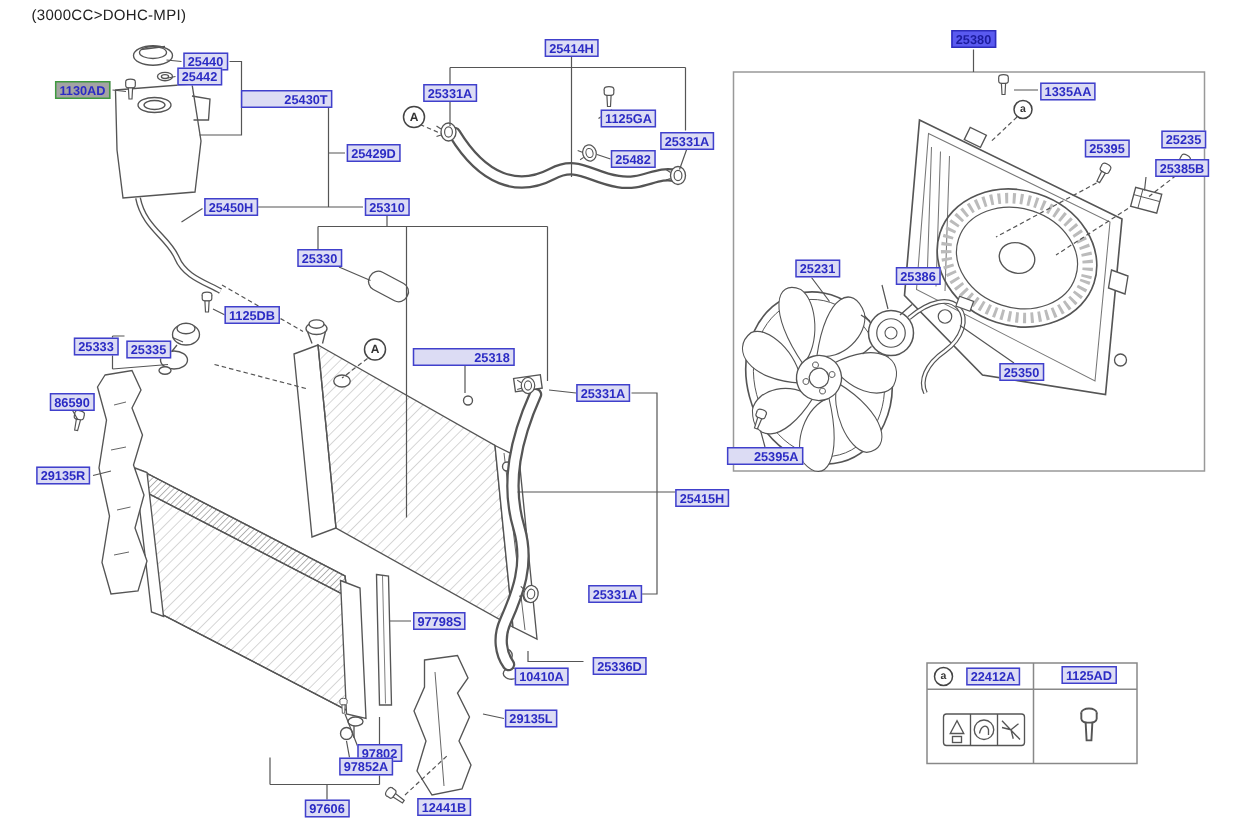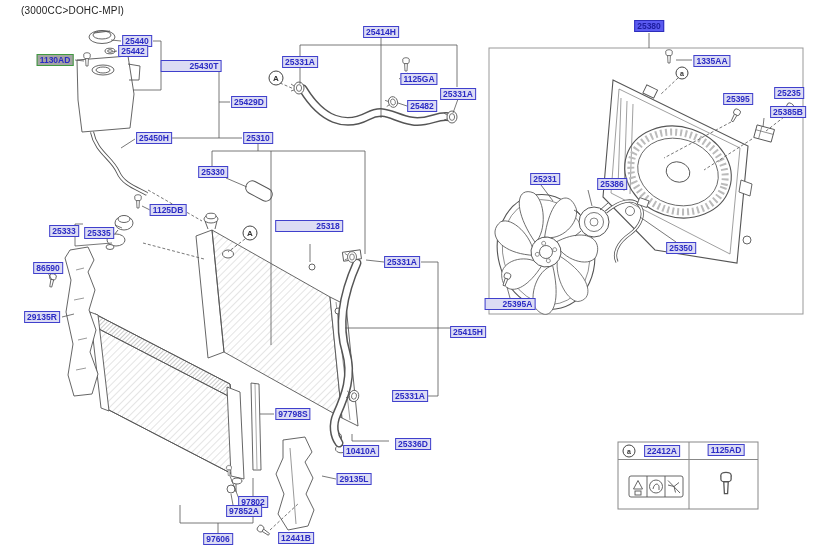--- a/index.html
+++ b/index.html
@@ -240,21 +240,21 @@
 
   <div id="labels">
       <div class="label" style="left: 137px; top: 41px;">25440</div>
       <div class="label" style="left: 133px; top: 51px;">25442</div>
       <div class="label green" style="left: 55px; top: 60px;">1130AD</div>
       <div class="label" style="left: 191px; top: 66px; padding-left: 28px;">25430T</div>
       <div class="label" style="left: 249px; top: 102px;">25429D</div>
       <div class="label" style="left: 154px; top: 138px;">25450H</div>
       <div class="label" style="left: 258px; top: 138px;">25310</div>
       <div class="label" style="left: 213px; top: 172px;">25330</div>
-      <div class="label" style="left: 309px; top: 226px; padding-left: 40px;">25318</div>
+      <div class="label" style="left: 309px; top: 238px; padding-left: 40px;">25318</div>
       <div class="label" style="left: 53px; top: 231px; margin-left: 11px;">25333</div>
       <div class="label" style="left: 99px; top: 213px; margin-top: 20px;">25335</div>
       <div class="label" style="left: 168px; top: 210px;">1125DB</div>
       <div class="label" style="left: 48px; top: 268px;">86590</div>
       <div class="label" style="left: 42px; top: 317px;">29135R</div>
       <div class="label" style="left: 381px; top: 32px;">25414H</div>
       <div class="label" style="left: 300px; top: 62px;">25331A</div>
       <div class="label" style="left: 419px; top: 79px;">1125GA</div>
       <div class="label" style="left: 422px; top: 106px;">25482</div>
       <div class="label" style="left: 458px; top: 94px;">25331A</div>

